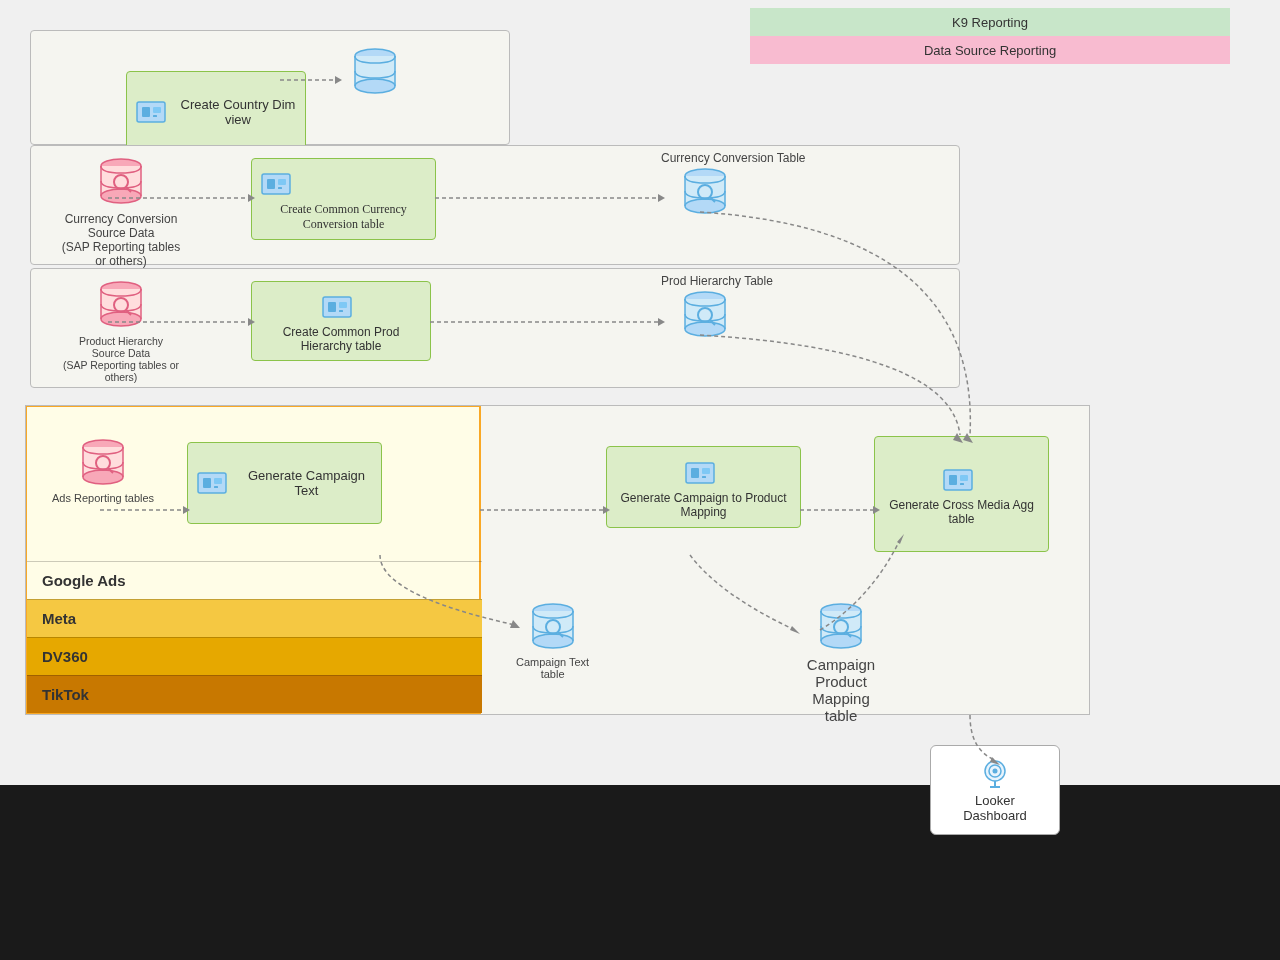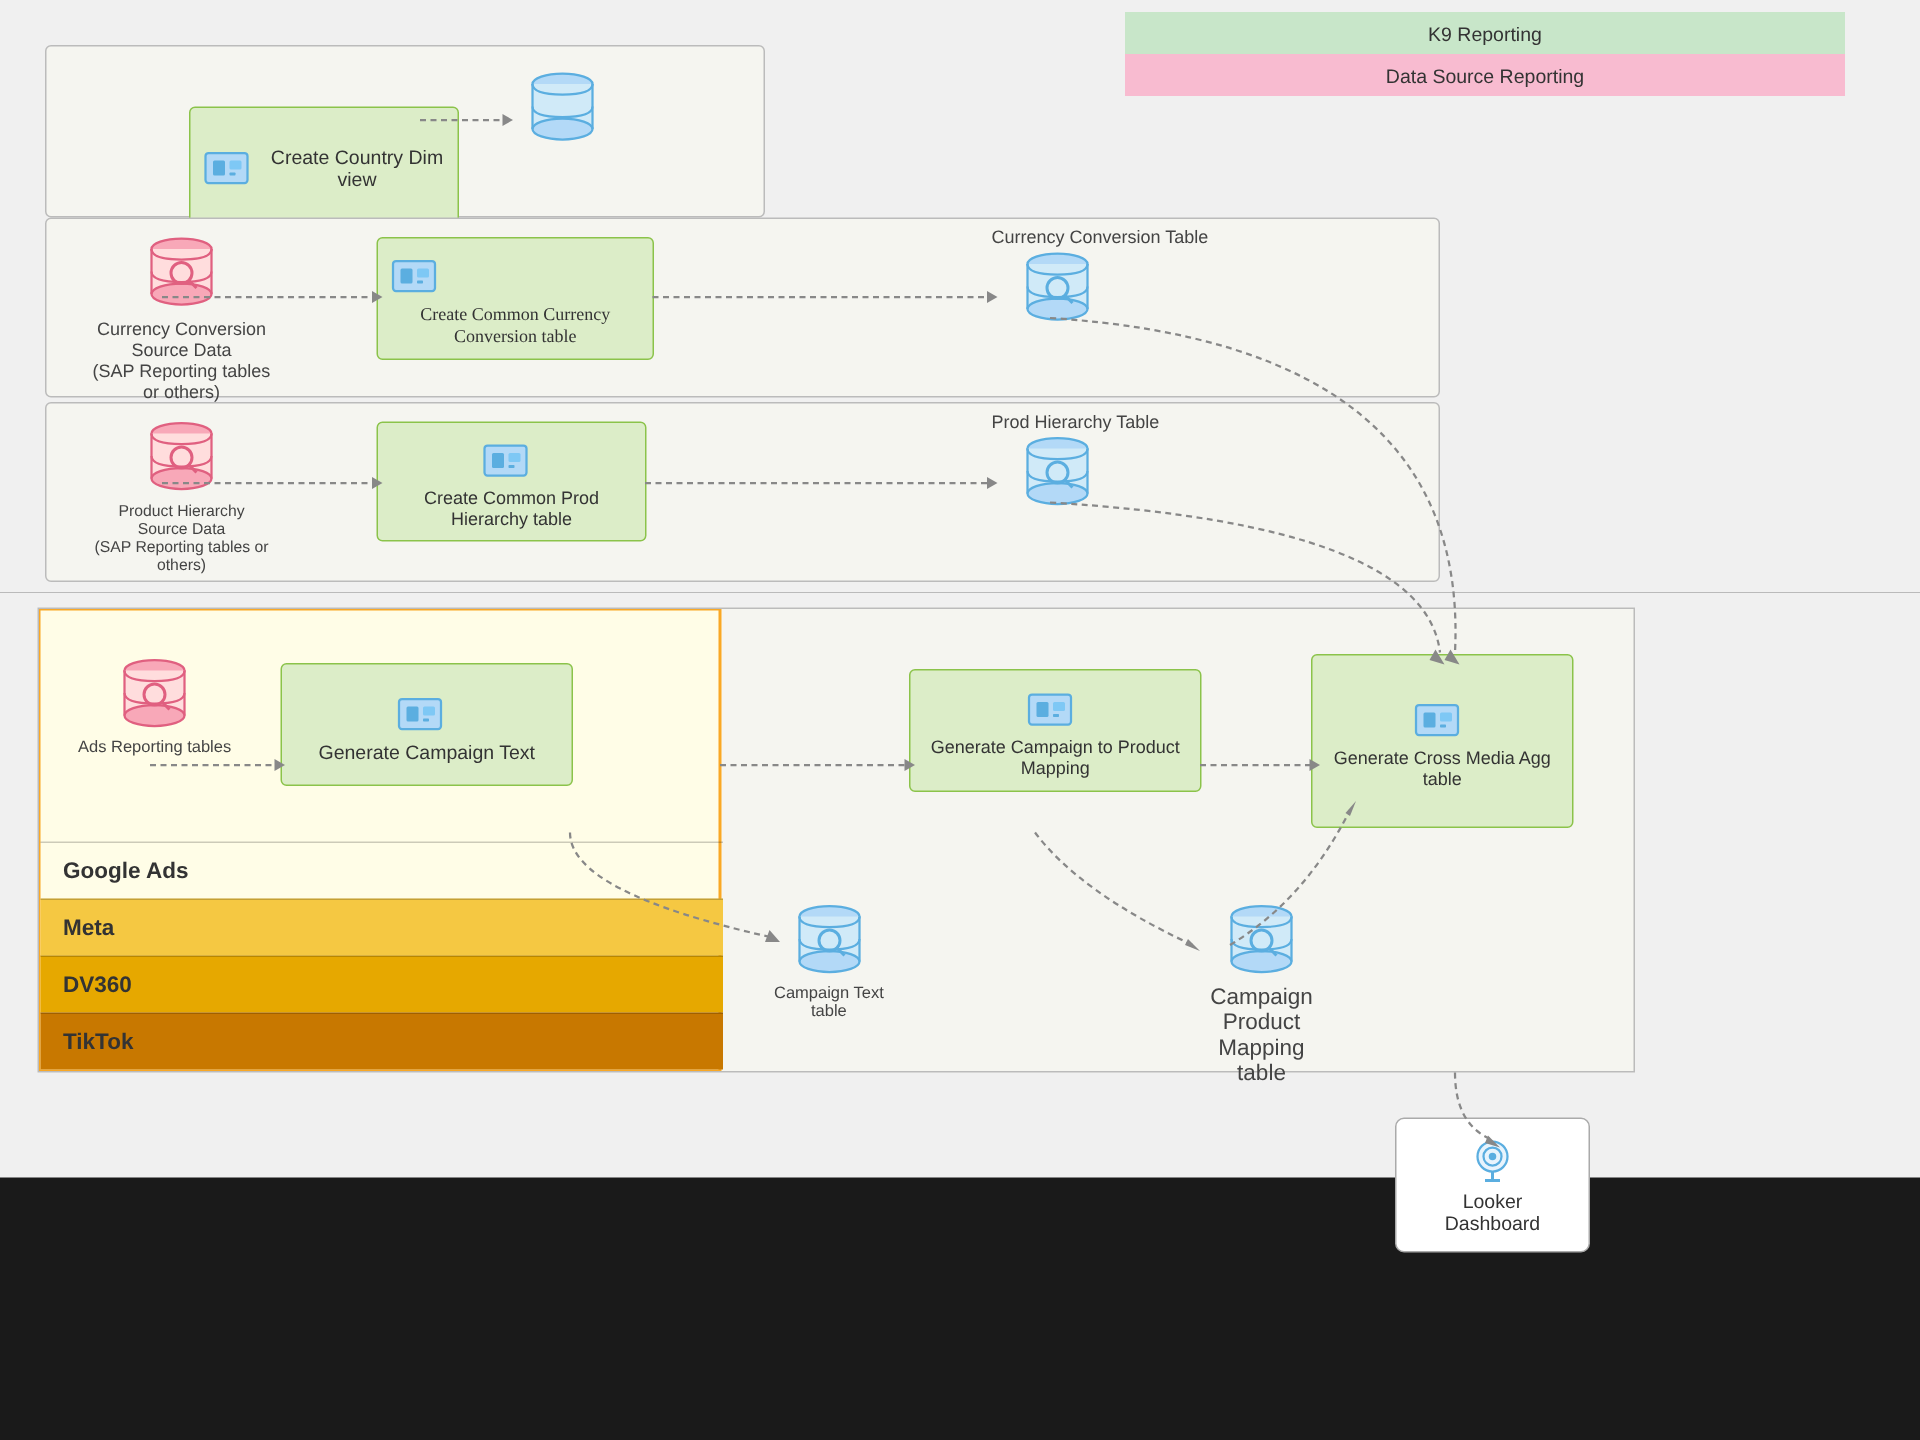--- a/index.html
+++ b/index.html
@@ -401,21 +401,21 @@
           <path d="M44,10 L44,40" stroke="#e06080" stroke-width="1.5"></path>
           <circle cx="24" cy="26" r="7" fill="none" stroke="#e06080" stroke-width="2"></circle>
           <line x1="29" y1="31" x2="34" y2="36" stroke="#e06080" stroke-width="2"></line>
         </svg>
         <div style="margin-top:3px; font-size:11px; color:#444; text-align:right;">
           <span>Ads Reporting tables</span>
         </div>
       </div>
 
       <div class="process-box" style="left:160px; top:35px; width:195px; height:82px;">
-        <div class="process-inner" style="flex-direction:column; align-items:center;">
+        <div class="process-inner" style="flex-direction:row; align-items:center;">
           <div style="display:flex; align-items:center;">
             <svg class="hologram-icon" viewBox="0 0 36 36">
               <rect x="4" y="8" width="28" height="20" rx="2" fill="#b3d9f7" stroke="#5baee0" stroke-width="1.5"></rect>
               <rect x="9" y="13" width="8" height="10" rx="1" fill="#5baee0"></rect>
               <rect x="20" y="13" width="8" height="6" rx="1" fill="#7ec8f5"></rect>
               <rect x="20" y="21" width="4" height="2" rx="0.5" fill="#5baee0"></rect>
             </svg>
           </div>
           <span style="font-size:13px; text-align:center;">Generate Campaign Text</span>
         </div>

